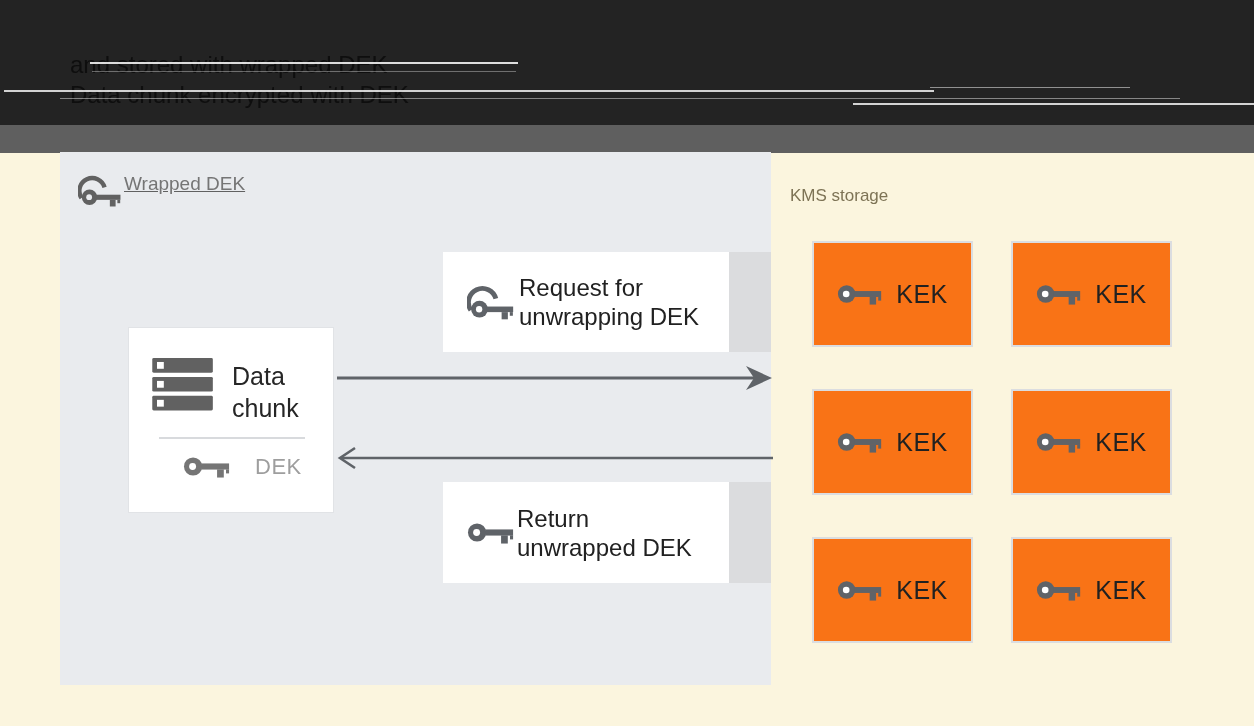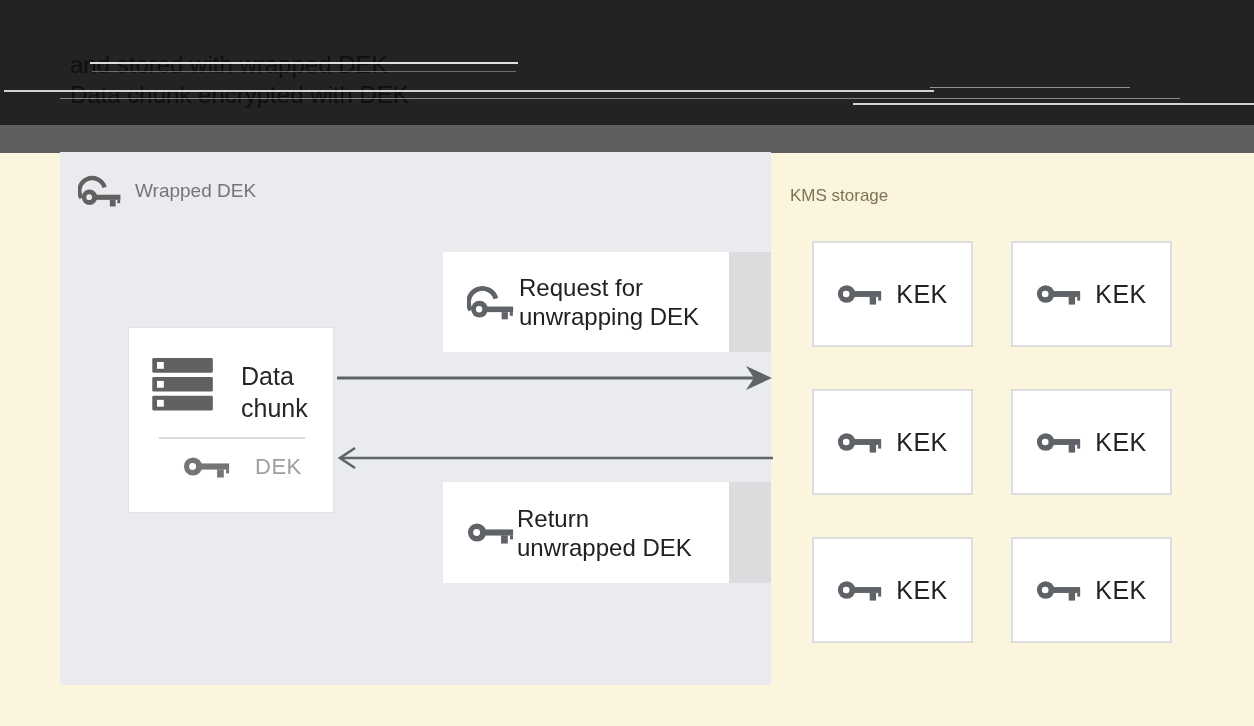--- a/index.html
+++ b/index.html
@@ -22,45 +22,45 @@
   .streak{position:absolute;background:#FFFFFF;height:1px;pointer-events:none;}
   .s1{left:90px;top:62px;width:428px;height:2px;opacity:.85;}
   .s2{left:92px;top:71px;width:424px;opacity:.35;}
   .s3{left:4px;top:90px;width:930px;height:2px;opacity:.8;}
   .s4{left:60px;top:98px;width:1120px;opacity:.45;}
   .s5{left:930px;top:87px;width:200px;opacity:.5;}
   .s6{left:853px;top:103px;width:401px;height:2px;opacity:.8;}
 
   
   .panel{left:60px;top:152px;width:711px;height:533px;background:#E9EBEE;}
-  .panel-head{left:78px;top:173px;display:flex;align-items:center;gap:11px;color:#616161;}
+  .panel-head{left:78px;top:173px;display:flex;color:#616161;text-decoration:underline;}
   .panel-head .lbl{font-size:19px;color:#757575;}
 
   .white-box{background:#FFFFFF;}
   .data-chunk-box{left:128px;top:327px;width:206px;height:186px;border:1px solid #E1E3E6;box-sizing:border-box;}
-  .dc-row1{position:absolute;left:23px;top:30px;display:flex;align-items:flex-start;gap:26px;color:#616161;}
+  .dc-row1{position:absolute;left:23px;top:30px;display:flex;align-items:flex-start;gap:17px;color:#616161;}
   .dc-title{font-size:25px;line-height:32px;color:#262626;width:86px;margin-top:2px;}
   .dc-divider{position:absolute;left:30px;top:109px;width:146px;height:2px;background:#D8DADD;}
   .dc-row2{position:absolute;left:54px;top:125px;display:flex;align-items:center;gap:24px;color:#757575;}
   .dc-sub{font-size:22px;color:#9E9E9E;letter-spacing:.5px;}
 
   .msg-box{width:286px;height:100px;display:flex;align-items:center;padding-left:24px;box-sizing:border-box;gap:2px;color:#5F6368;}
   .request-box{left:443px;top:252px;}
   .return-box{left:443px;top:482px;height:101px;}
   .msg-label{font-size:24px;line-height:29px;color:#212121;}
   .strip{background:#DBDCDE;width:42px;}
   .strip-request{left:729px;top:252px;height:100px;}
   .strip-return{left:729px;top:482px;height:101px;}
 
   
   .arrow{pointer-events:none;}
 
   
   .kms-label{left:790px;top:186px;font-size:17px;color:#7D7355;}
-  .kek-cell{width:161px;height:106px;background:#ffffff;border:2px solid #DBDDE0;box-sizing:border-box;
+  .kek-cell{width:161px;height:106px;background:#f97316;border:2px solid #DBDDE0;box-sizing:border-box;
             display:flex;align-items:center;justify-content:center;gap:13px;color:#5F6368;}
   .kek-label{font-size:25px;color:#212121;letter-spacing:.5px;}
   .k1{left:812px;top:241px;} .k2{left:1011px;top:241px;}
   .k3{left:812px;top:389px;} .k4{left:1011px;top:389px;}
   .k5{left:812px;top:537px;} .k6{left:1011px;top:537px;}
 
   svg{display:block;}
 </style>
 </head>
 <body>

